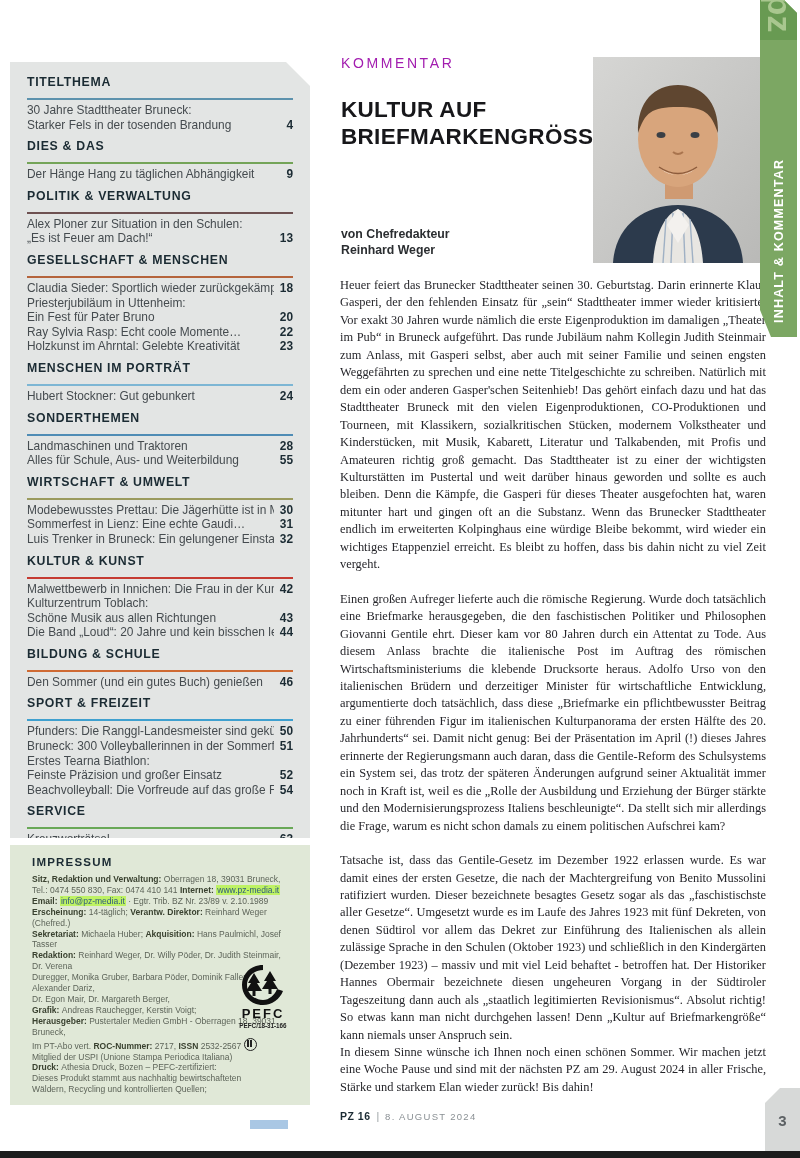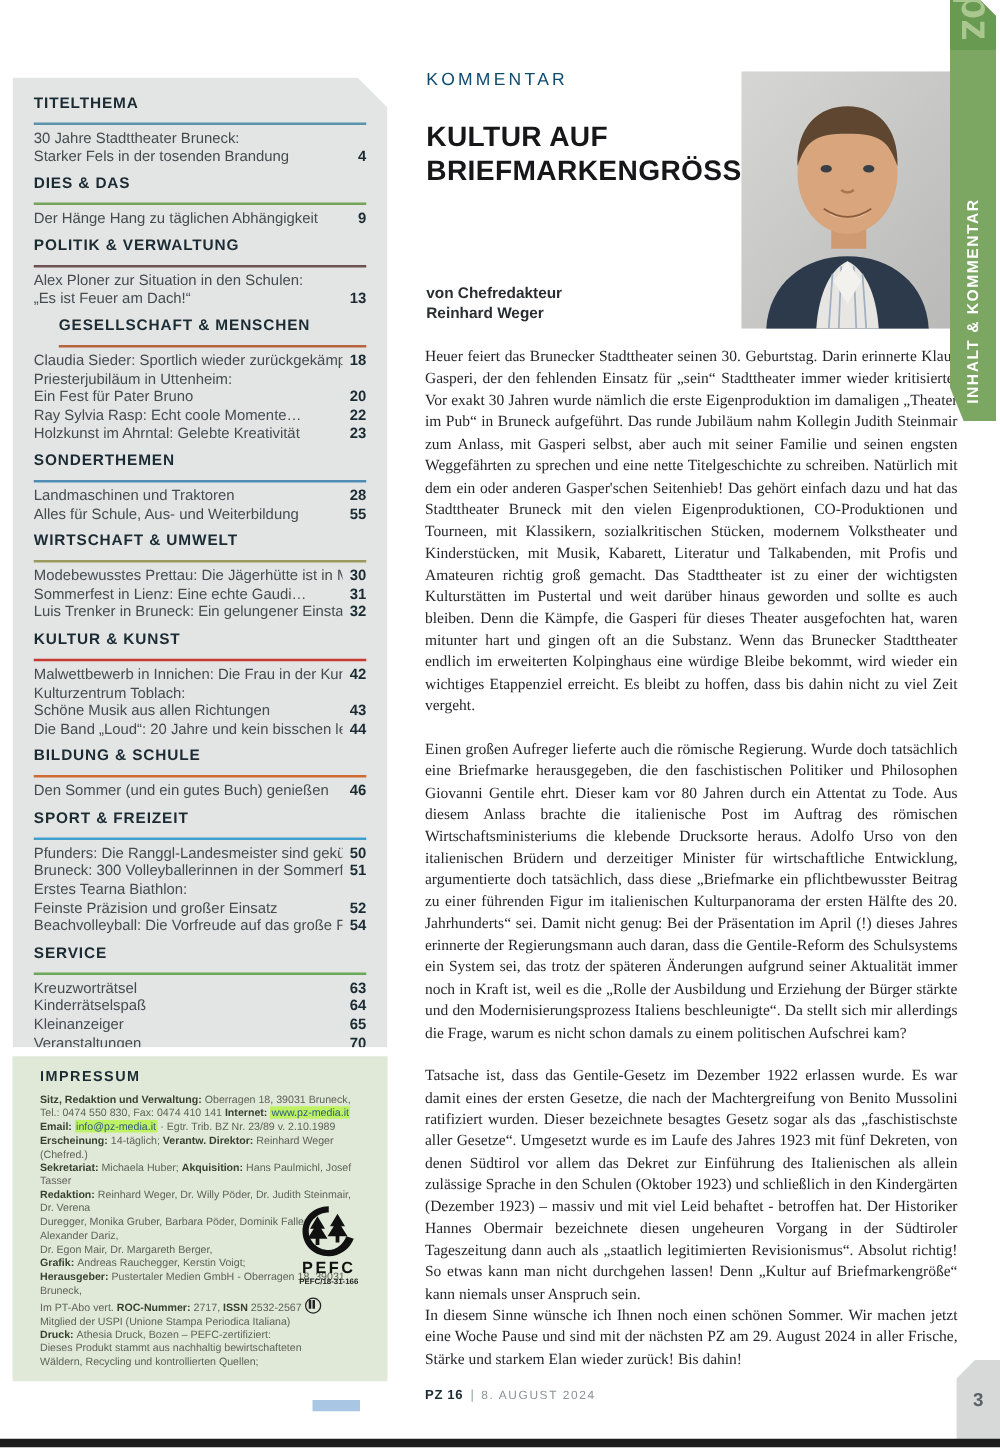--- a/index.html
+++ b/index.html
@@ -27,21 +27,21 @@
   .uspi{display:inline-block;width:11px;height:11px;border:1.4px solid #222;border-radius:50%;
     vertical-align:-2px;margin-left:3px;position:relative;}
   .uspi::before{content:"";position:absolute;left:2px;top:1px;width:1.5px;height:7px;background:#222;
     box-shadow:3px 0 0 #222;}
   .pefc{position:absolute;right:14px;top:118px;width:66px;text-align:center;}
   .pefc svg{display:block;margin:0 auto;}
   .pefc-label{font-size:13px;font-weight:bold;color:#111;letter-spacing:2px;line-height:13px;}
   .pefc-code{font-size:6.3px;color:#222;font-weight:bold;margin-top:2px;}
 
   
-  .kicker{position:absolute;left:341px;top:55px;font-size:14px;letter-spacing:2.6px;color:#0c4a6e;}
+  .kicker{position:absolute;left:341px;top:55px;font-size:14px;letter-spacing:2.6px;color:#a21caf;}
   .article-title{position:absolute;left:341px;top:96px;font-size:22.5px;line-height:27px;
     font-weight:bold;color:#17171a;letter-spacing:.3px;}
   .byline{position:absolute;left:341px;top:184px;font-size:12.3px;line-height:16px;
     font-weight:bold;color:#2b2e31;margin-top:42px;}
   .portrait{position:absolute;left:593px;top:57px;width:170px;height:206px;}
   .article-body{position:absolute;left:340px;top:277px;width:426px;
     font-family:"Liberation Serif","DejaVu Serif",serif;font-size:12.4px;line-height:17.45px;
     color:#26262b;text-align:justify;}
   .article-body p{margin:0;}
   .article-body p.gap{margin-top:17px;}
@@ -96,40 +96,47 @@
       <div class="toc-row">
         <span class="toc-text">Alex Ploner zur Situation in den Schulen:</span>
         <span class="toc-page"></span>
       </div>
       <div class="toc-row">
         <span class="toc-text">„Es ist Feuer am Dach!“</span>
         <span class="toc-page">13</span>
       </div>
     </div>
     <div class="toc-section">
-      <div class="toc-header" style="border-bottom-color: rgb(181, 100, 60); margin-left: 20px;">GESELLSCHAFT &amp; MENSCHEN</div>
+      <div class="toc-header" style="border-bottom-color: rgb(181, 100, 60);">GESELLSCHAFT &amp; MENSCHEN</div>
       <div class="toc-row">
         <span class="toc-text">Claudia Sieder: Sportlich wieder zurückgekämpft</span>
         <span class="toc-page">18</span>
       </div>
       <div class="toc-row">
         <span class="toc-text">Priesterjubiläum in Uttenheim:</span>
         <span class="toc-page"></span>
       </div>
       <div class="toc-row">
         <span class="toc-text">Ein Fest für Pater Bruno</span>
         <span class="toc-page">20</span>
       </div>
       <div class="toc-row">
         <span class="toc-text">Ray Sylvia Rasp: Echt coole Momente…</span>
         <span class="toc-page">22</span>
       </div>
       <div class="toc-row">
         <span class="toc-text">Holzkunst im Ahrntal: Gelebte Kreativität</span>
         <span class="toc-page">23</span>
+      </div>
+    </div>
+    <div class="toc-section">
+      <div class="toc-header" style="border-bottom-color: rgb(125, 182, 212);">MENSCHEN IM PORTRÄT</div>
+      <div class="toc-row">
+        <span class="toc-text">Hubert Stockner: Gut gebunkert</span>
+        <span class="toc-page">24</span>
       </div>
     </div>
     <div class="toc-section">
       <div class="toc-header" style="border-bottom-color: rgb(79, 140, 181);">SONDERTHEMEN</div>
       <div class="toc-row">
         <span class="toc-text">Landmaschinen und Traktoren</span>
         <span class="toc-page">28</span>
       </div>
       <div class="toc-row">
         <span class="toc-text">Alles für Schule, Aus- und Weiterbildung</span>

